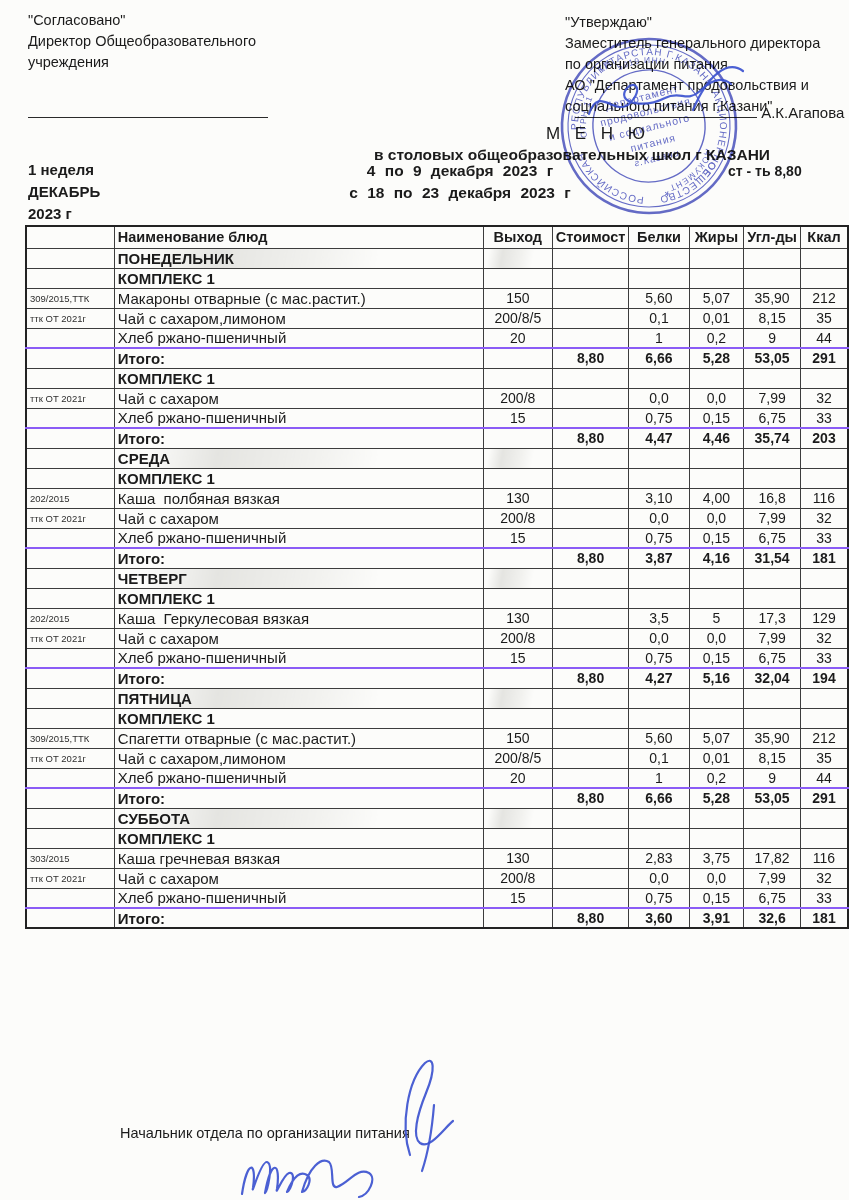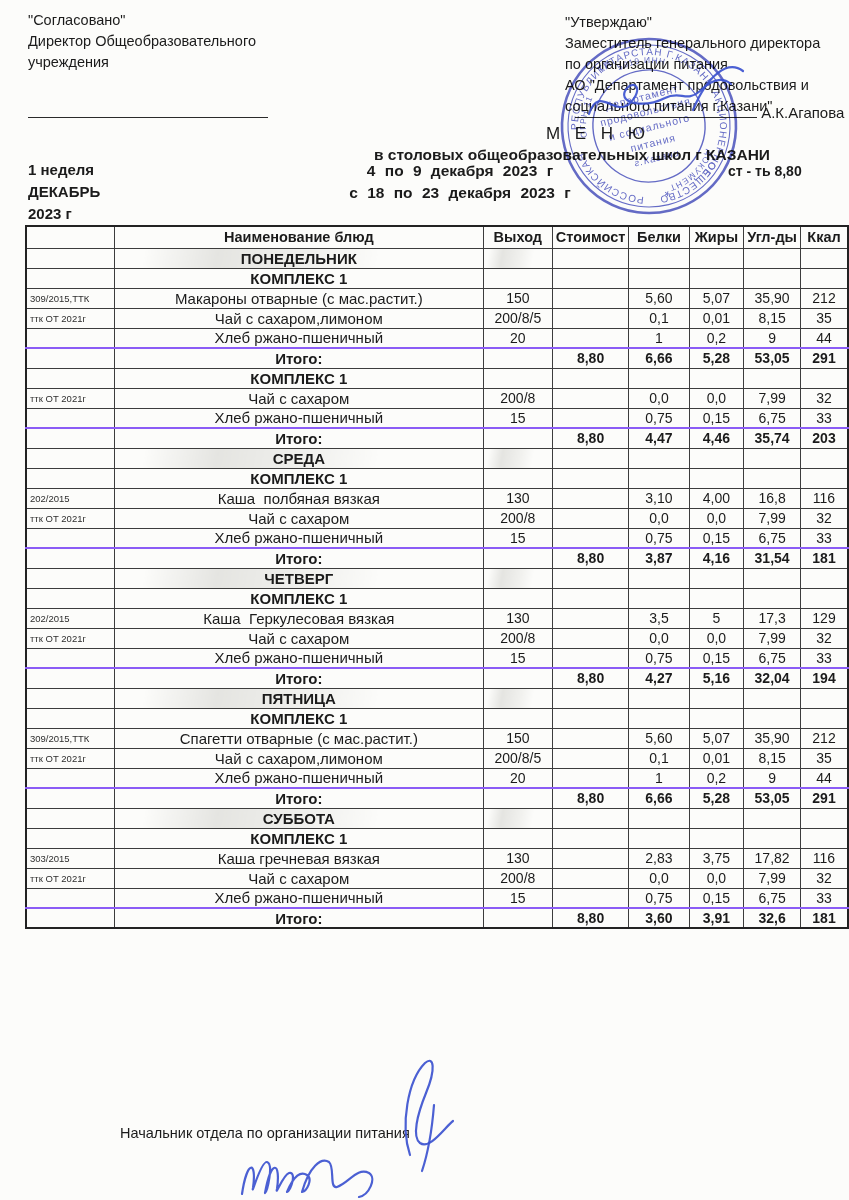--- a/index.html
+++ b/index.html
@@ -29,23 +29,23 @@
   .sc{fill:none;stroke:#4a52c0;}
   .st{fill:#4a52c0;letter-spacing:1px;font-family:"Liberation Sans",sans-serif;}
   .ink{fill:none;stroke:#3c52cf;stroke-width:2.2;stroke-linecap:round;stroke-linejoin:round;opacity:.92;}
 
   
   .menu-table{position:absolute;left:25px;top:225px;border-collapse:collapse;table-layout:fixed;background:transparent;}
   .menu-table td,.menu-table th{border:1px solid #3c3c3c;padding:0 3px;overflow:hidden;white-space:pre;font-weight:normal;}
   .menu-table thead tr{height:22px;}
   .menu-table tbody tr{height:20px;}
   .menu-table th{font-size:14.5px;font-weight:bold;text-align:center;}
-  .menu-table th.col-name{text-align:center;}
+  .menu-table th.col-name{text-align:left;}
   .col-ref{font-size:9.5px;color:#2e2e2e;}
-  .col-name{font-size:15px;text-align:center;}
+  .col-name{font-size:15px;text-align:left;}
   .col-out,.col-cost,.col-protein,.col-fat,.col-carbs,.col-kcal{font-size:14px;text-align:center;}
   .row-day .col-name,.row-complex .col-name{font-weight:bold;}
   .row-total td{font-weight:bold;border-top:2px solid #8b5cf6;}
   .row-total .col-name{font-size:15px;}
   .row-day .col-name,.row-day .col-out{
     background:linear-gradient(100deg,rgba(0,0,0,0) 8%,rgba(135,135,126,.20) 28%,rgba(150,150,140,.10) 55%,rgba(0,0,0,0) 72%);}
   .menu-table{border:2px solid #222;}
 
   
   .footer-block{left:120px;top:1122px;font-size:14.5px;line-height:23px;}

